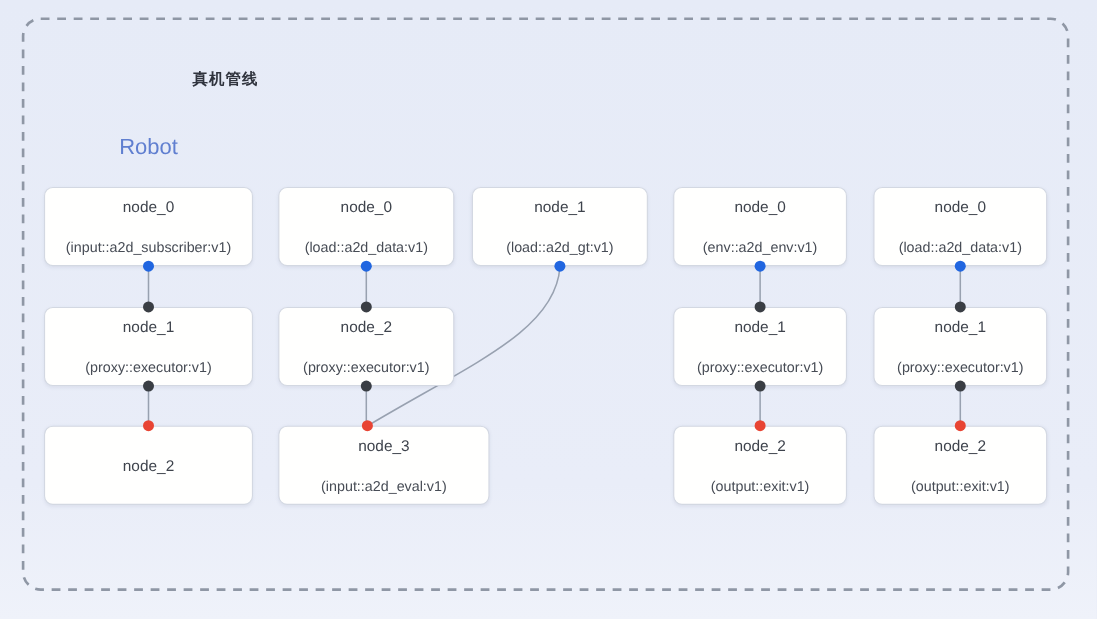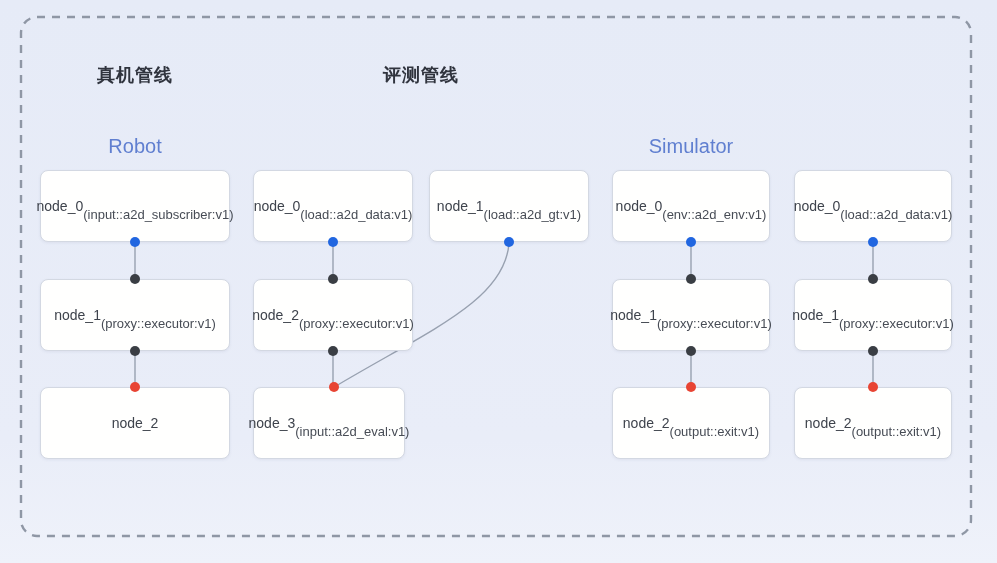--- a/index.html
+++ b/index.html
@@ -14,36 +14,36 @@
     overflow:hidden;
   }
   .layer{position:absolute;left:0;top:0;width:997px;height:563px;}
   svg.layer{pointer-events:none;}
   .boxes{z-index:2;}
   .lines{z-index:1;}
   .dots{z-index:3;}
 
   .col-title-zh{
     position:absolute;top:63px;width:200px;
-    text-align:center;
-    font-size:18px;font-weight:700;color:#30343e;
+    text-align:right;
+    font-size:14px;font-weight:700;color:#30343e;
     letter-spacing:1px;
   }
   .col-title-en{
     position:absolute;top:123px;width:200px;
     text-align:center;
-    font-size:20px;font-weight:400;color:#607fd0;margin-top:12px;
+    font-size:20px;font-weight:400;color:#607fd0;
   }
   .node{
     position:absolute;height:72px;
     background:#fffffe;
     border:1px solid #d3d8e2;
     border-radius:8px;
     box-shadow:0 1px 3px rgba(70,80,110,0.08);
-    display:flex;flex-direction:row;
+    display:flex;flex-direction:column;
     align-items:center;justify-content:center;
     box-sizing:border-box;
   }
   .node-title{
     font-size:14px;color:#3e434c;line-height:20px;
   }
   .node-type{
     font-size:13px;color:#474c55;line-height:18px;margin-top:18px;
   }
 </style>
@@ -76,39 +76,37 @@
       <div class="node-type">(input::a2d_subscriber:v1)</div>
     </div>
     <div class="node" style="left:40px;top:279px;width:190px">
       <div class="node-title">node_1</div>
       <div class="node-type">(proxy::executor:v1)</div>
     </div>
     <div class="node" style="left:40px;top:387px;width:190px">
       <div class="node-title">node_2</div>
     </div>
 
-    <div class="col-title-zh" style="left:321px">评测管线</div>
     <div class="node" style="left:253px;top:170px;width:160px">
       <div class="node-title">node_0</div>
       <div class="node-type">(load::a2d_data:v1)</div>
     </div>
     <div class="node" style="left:429px;top:170px;width:160px">
       <div class="node-title">node_1</div>
       <div class="node-type">(load::a2d_gt:v1)</div>
     </div>
     <div class="node" style="left:253px;top:279px;width:160px">
       <div class="node-title">node_2</div>
       <div class="node-type">(proxy::executor:v1)</div>
     </div>
-    <div class="node" style="left:253px;top:387px;width:152px">
+    <div class="node" style="left:253px;top:387px;width:192px">
       <div class="node-title">node_3</div>
       <div class="node-type">(input::a2d_eval:v1)</div>
     </div>
 
-    <div class="col-title-en" style="left:591px">Simulator</div>
     <div class="node" style="left:612px;top:170px;width:158px">
       <div class="node-title">node_0</div>
       <div class="node-type">(env::a2d_env:v1)</div>
     </div>
     <div class="node" style="left:612px;top:279px;width:158px">
       <div class="node-title">node_1</div>
       <div class="node-type">(proxy::executor:v1)</div>
     </div>
     <div class="node" style="left:612px;top:387px;width:158px">
       <div class="node-title">node_2</div>

